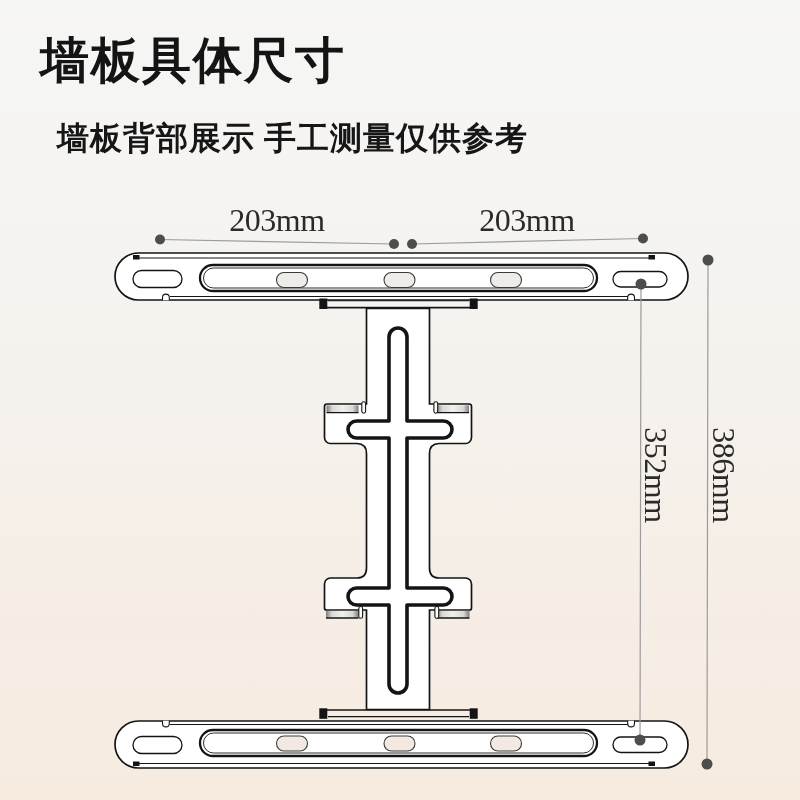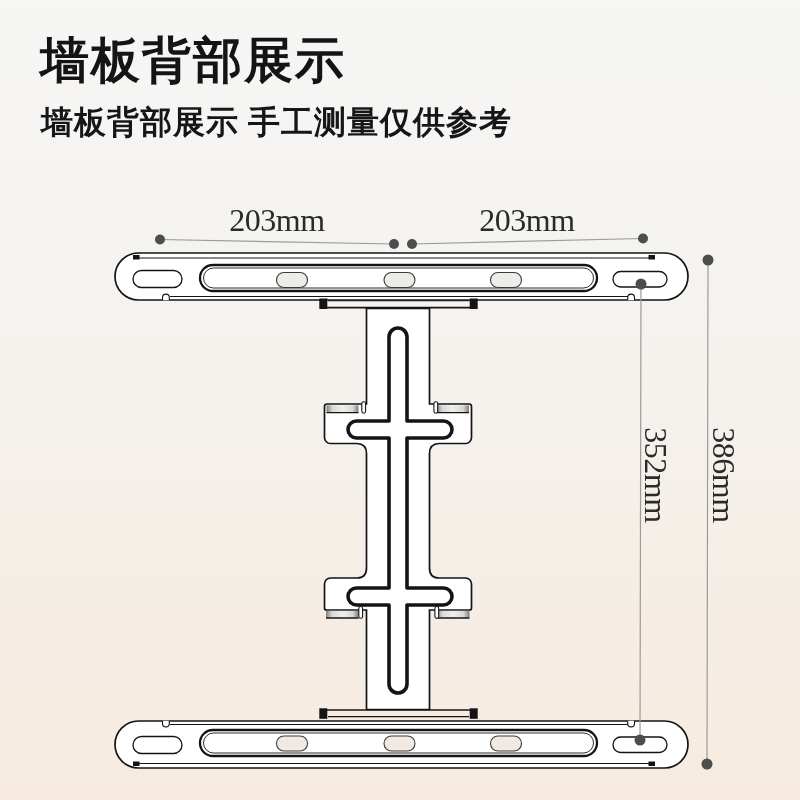--- a/index.html
+++ b/index.html
@@ -7,34 +7,34 @@
     width:800px;height:800px;overflow:hidden;position:relative;
     background:linear-gradient(180deg,#f6f6f5 0%,#f5f2ee 45%,#f5eee6 72%,#f7ebe0 100%);
     font-family:"Liberation Serif","DejaVu Serif",serif;
   }
   .title{
     position:absolute;left:40px;top:28px;margin:0;white-space:nowrap;
     font-size:49px;font-weight:800;color:#141414;letter-spacing:2px;
     font-family:"Liberation Serif","DejaVu Serif",serif;
   }
   .subtitle{
-    position:absolute;left:41px;top:101px;margin:0;white-space:nowrap;
+    position:absolute;left:41px;top:101px;margin:16px;white-space:nowrap;
     font-size:32px;font-weight:700;color:#161616;letter-spacing:1px;
     font-family:"Liberation Serif","DejaVu Serif",serif;
   }
   svg.diagram{position:absolute;left:0;top:0;}
   text.dim{
     font-family:"Liberation Serif","DejaVu Serif",serif;
     font-size:32px;fill:#2a2a2a;letter-spacing:-0.5px;
   }
 </style>
 </head>
 <body>
 
-<h1 class="title">墙板背部展示</h1>
+<h1 class="title">墙板具体尺寸</h1>
 <p class="subtitle">墙板背部展示 手工测量仅供参考</p>
 
 <svg class="diagram" width="800" height="800" viewBox="0 0 800 800" xmlns="http://www.w3.org/2000/svg">
   <defs>
     <linearGradient id="tabGrad" x1="0" y1="0" x2="1" y2="0">
       <stop offset="0" stop-color="#7d7d7d"></stop>
       <stop offset="0.18" stop-color="#d8d8d6"></stop>
       <stop offset="0.5" stop-color="#efefed"></stop>
       <stop offset="0.82" stop-color="#d8d8d6"></stop>
       <stop offset="1" stop-color="#7d7d7d"></stop>

